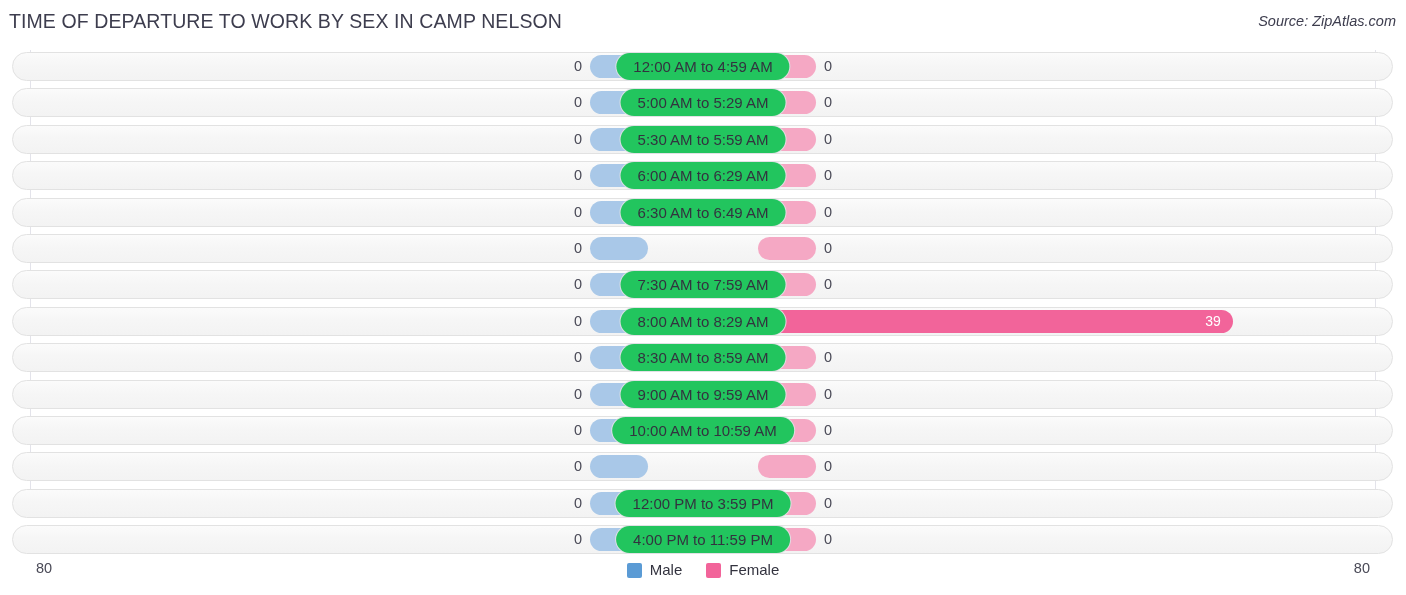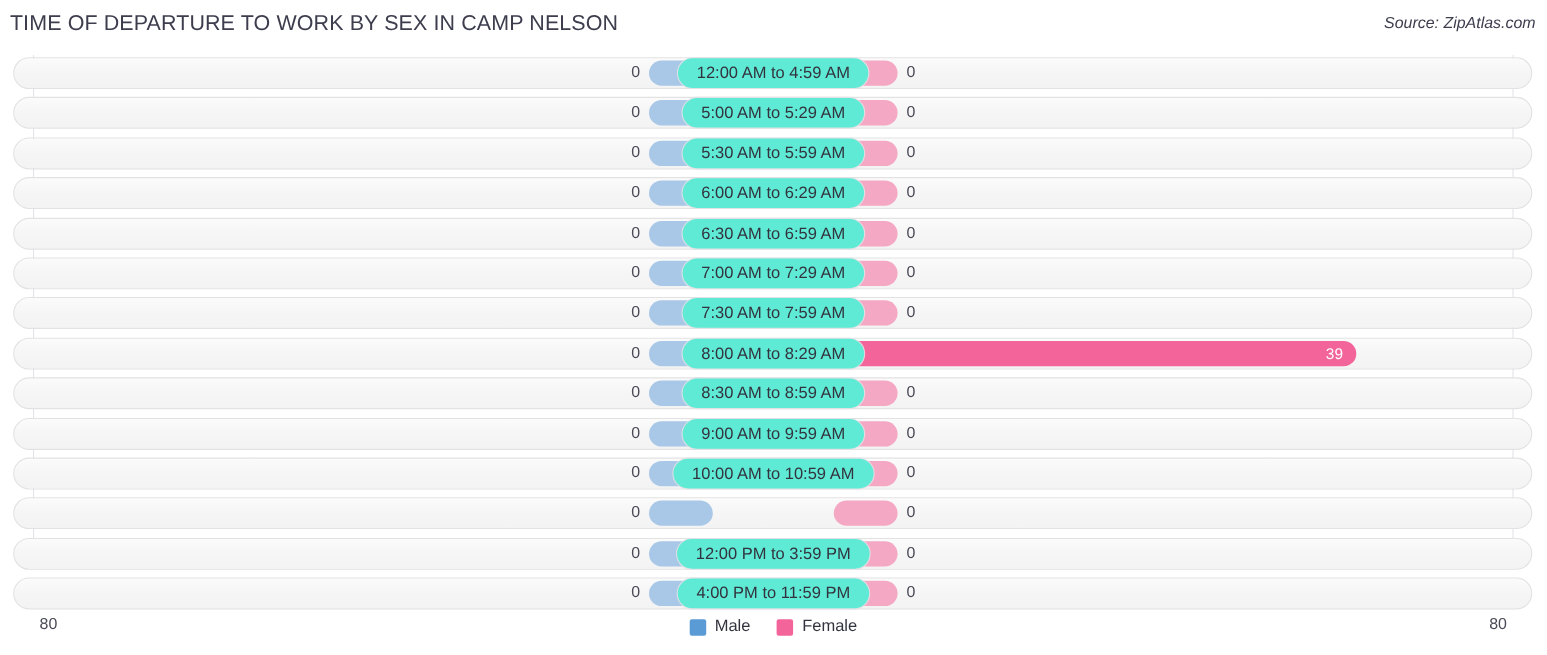--- a/index.html
+++ b/index.html
@@ -85,21 +85,21 @@
 
   
   .label-pill {
     position: absolute;
     left: 50%;
     top: 3px;
     transform: translateX(-50%);
     height: 27px;
     line-height: 27px;
     padding: 0 17px;
-    background: #5eead4;
+    background: #22c55e;
     border-radius: 14px;
     font-size: 15px;
     color: #33333f;
     white-space: nowrap;
     z-index: 4;
     box-shadow: 0 0 0 1px rgba(225,225,230,0.9);
   }
 
   
   .bar {
@@ -233,29 +233,28 @@
         <div class="val val-male" style="margin-right: 121px;">0</div>
         <div class="val val-female" style="margin-left: 121px;">0</div>
         <div class="label-pill">6:00 AM to 6:29 AM</div>
       </div>
       <div class="row">
         <div class="track"></div>
         <div class="bar bar-male" style="width: 58px;"></div>
         <div class="bar bar-female" style="width: 58px;"></div>
         <div class="val val-male" style="margin-right: 121px;">0</div>
         <div class="val val-female" style="margin-left: 121px;">0</div>
-        <div class="label-pill">6:30 AM to 6:59 AM</div>
-      </div>
-      <div class="row">
-        <div class="track"></div>
-        <div class="bar bar-male" style="width: 58px;"></div>
-        <div class="bar bar-female" style="width: 58px;"></div>
-        <div class="val val-male" style="margin-right: 121px;">0</div>
-        <div class="val val-female" style="margin-left: 121px;">0</div>
-        <div class="label-pill">7:00 AM to 7:29 AM</div>
+        <div class="label-pill">6:30 AM to 6:49 AM</div>
+      </div>
+      <div class="row">
+        <div class="track"></div>
+        <div class="bar bar-male" style="width: 58px;"></div>
+        <div class="bar bar-female" style="width: 58px;"></div>
+        <div class="val val-male" style="margin-right: 121px;">0</div>
+        <div class="val val-female" style="margin-left: 121px;">0</div>
       </div>
       <div class="row">
         <div class="track"></div>
         <div class="bar bar-male" style="width: 58px;"></div>
         <div class="bar bar-female" style="width: 58px;"></div>
         <div class="val val-male" style="margin-right: 121px;">0</div>
         <div class="val val-female" style="margin-left: 121px;">0</div>
         <div class="label-pill">7:30 AM to 7:59 AM</div>
       </div>
       <div class="row">

